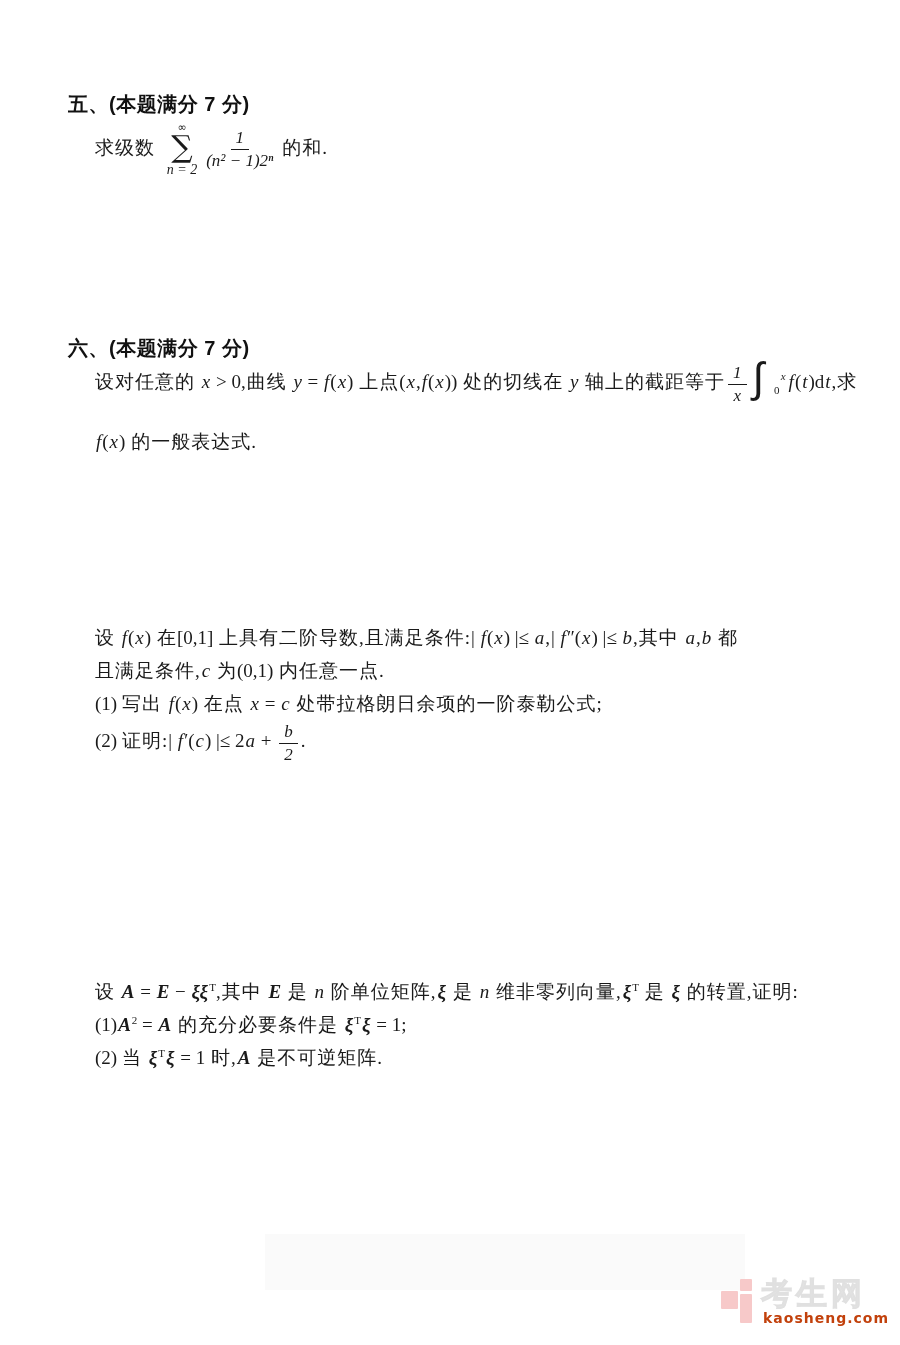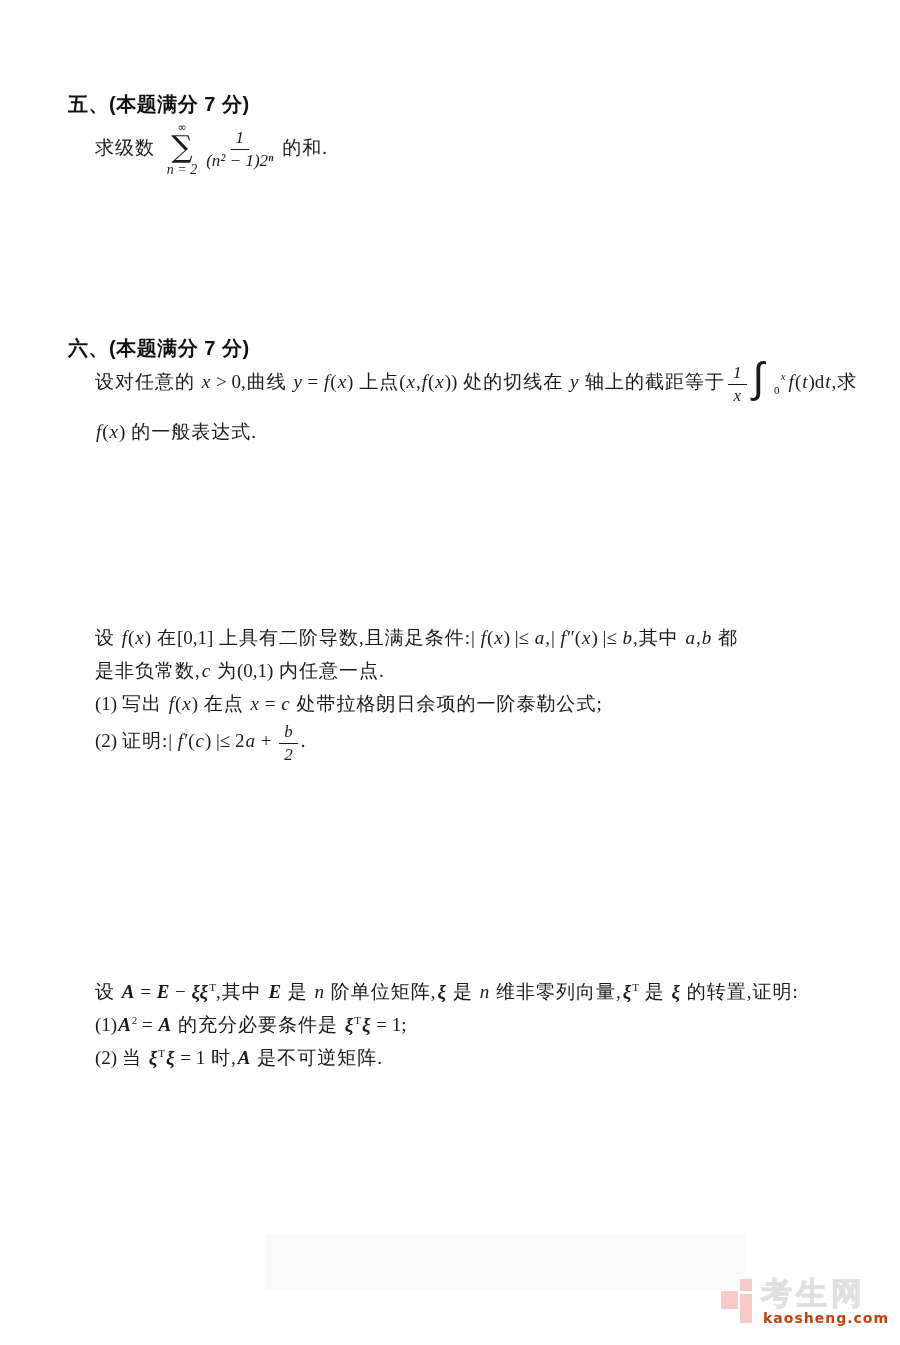--- a/index.html
+++ b/index.html
@@ -16,21 +16,21 @@
   .heading {
     font-family:"Liberation Sans", sans-serif; font-weight:700;
     font-size:20px; letter-spacing:0.5px; color:#111; line-height:24px;
     white-space:pre-wrap;
   }
   .bodyline {
     margin-left:27px; font-size:19px; line-height:33px; white-space:pre-wrap;
   }
   #p5 .bodyline { margin-top:6px; }
   #p6 .l0 { margin-top:1px; }
-  #p6 .l1 { margin-top:8px; }
+  #p6 .l1 { margin-top:18px; }
   #p7 .l0 { margin-top:5px; }
   #p7 .l3 { margin-top:2px; }
   #p8 .l0 { margin-top:16px; }
 
   
   .sc  { font-family:"Liberation Serif", serif; letter-spacing:1px; }
   .sr  { font-family:"Liberation Serif", serif; }
   .sm  { font-family:"Liberation Serif", serif; font-style:italic; padding:0 1px; }
   .sbm { font-family:"Liberation Serif", serif; font-style:italic; font-weight:700; padding:0 1px; }
   sup.sp { font-family:"Liberation Serif", serif; font-size:11px; line-height:0; }
@@ -93,21 +93,21 @@
   </section>
 
   <section class="problem" id="p6">
     <div class="heading">六、(本题满分 7 分)</div>
     <div class="bodyline l0"><span class="sc">设对任意的 </span><span class="sm">x</span><span class="sr"> &gt; 0</span><span class="sc">,曲线 </span><span class="sm">y</span><span class="sr"> = </span><span class="sm">f</span><span class="sr">(</span><span class="sm">x</span><span class="sr">)</span><span class="sc"> 上点</span><span class="sr">(</span><span class="sm">x</span><span class="sr">,</span><span class="sm">f</span><span class="sr">(</span><span class="sm">x</span><span class="sr">))</span><span class="sc"> 处的切线在 </span><span class="sm">y</span><span class="sc"> 轴上的截距等于</span><span class="frac"><span class="fnum">1</span><span class="fden">x</span></span><span class="intop"><span class="isym">∫</span><span class="isup">x</span><span class="isub">0</span></span><span class="sm">f</span><span class="sr">(</span><span class="sm">t</span><span class="sr">)d</span><span class="sm">t</span><span class="sc">,求</span></div>
     <div class="bodyline l1"><span class="sm">f</span><span class="sr">(</span><span class="sm">x</span><span class="sr">)</span><span class="sc"> 的一般表达式.</span></div>
   </section>
 
   <section class="problem" id="p7">
     <div class="bodyline l0"><span class="sc">设 </span><span class="sm">f</span><span class="sr">(</span><span class="sm">x</span><span class="sr">)</span><span class="sc"> 在</span><span class="sr">[0,1]</span><span class="sc"> 上具有二阶导数,且满足条件:</span><span class="sr">| </span><span class="sm">f</span><span class="sr">(</span><span class="sm">x</span><span class="sr">) </span><span class="sr">|≤ </span><span class="sm">a</span><span class="sc">,</span><span class="sr">| </span><span class="sm">f″</span><span class="sr">(</span><span class="sm">x</span><span class="sr">) </span><span class="sr">|≤ </span><span class="sm">b</span><span class="sc">,其中 </span><span class="sm">a</span><span class="sr">,</span><span class="sm">b</span><span class="sc"> 都</span></div>
-    <div class="bodyline l1"><span class="sc">是非负常数,</span><span class="sm">c</span><span class="sc"> 为</span><span class="sr">(0,1)</span><span class="sc"> 内任意一点.</span></div>
+    <div class="bodyline l1"><span class="sc">且满足条件,</span><span class="sm">c</span><span class="sc"> 为</span><span class="sr">(0,1)</span><span class="sc"> 内任意一点.</span></div>
     <div class="bodyline l2"><span class="sr">(1) </span><span class="sc">写出 </span><span class="sm">f</span><span class="sr">(</span><span class="sm">x</span><span class="sr">)</span><span class="sc"> 在点 </span><span class="sm">x</span><span class="sr"> = </span><span class="sm">c</span><span class="sc"> 处带拉格朗日余项的一阶泰勒公式;</span></div>
     <div class="bodyline l3"><span class="sr">(2) </span><span class="sc">证明:</span><span class="sr">| </span><span class="sm">f′</span><span class="sr">(</span><span class="sm">c</span><span class="sr">) </span><span class="sr">|≤ 2</span><span class="sm">a</span><span class="sr"> + </span><span class="frac"><span class="fnum">b</span><span class="fden">2</span></span><span class="sr">.</span></div>
   </section>
 
   <section class="problem" id="p8">
     <div class="bodyline l0"><span class="sc">设 </span><span class="sbm">A</span><span class="sr"> = </span><span class="sbm">E</span><span class="sr"> − </span><span class="sbm">ξξ</span><sup class="sp">T</sup><span class="sc">,其中 </span><span class="sbm">E</span><span class="sc"> 是 </span><span class="sm">n</span><span class="sc"> 阶单位矩阵,</span><span class="sbm">ξ</span><span class="sc"> 是 </span><span class="sm">n</span><span class="sc"> 维非零列向量,</span><span class="sbm">ξ</span><sup class="sp">T</sup><span class="sc"> 是 </span><span class="sbm">ξ</span><span class="sc"> 的转置,证明:</span></div>
     <div class="bodyline l1"><span class="sr">(1)</span><span class="sbm">A</span><sup class="sp">2</sup><span class="sr"> = </span><span class="sbm">A</span><span class="sc"> 的充分必要条件是 </span><span class="sbm">ξ</span><sup class="sp">T</sup><span class="sbm">ξ</span><span class="sr"> = 1</span><span class="sc">;</span></div>
     <div class="bodyline l2"><span class="sr">(2) </span><span class="sc">当 </span><span class="sbm">ξ</span><sup class="sp">T</sup><span class="sbm">ξ</span><span class="sr"> = 1</span><span class="sc"> 时,</span><span class="sbm">A</span><span class="sc"> 是不可逆矩阵.</span></div>
   </section>
 

